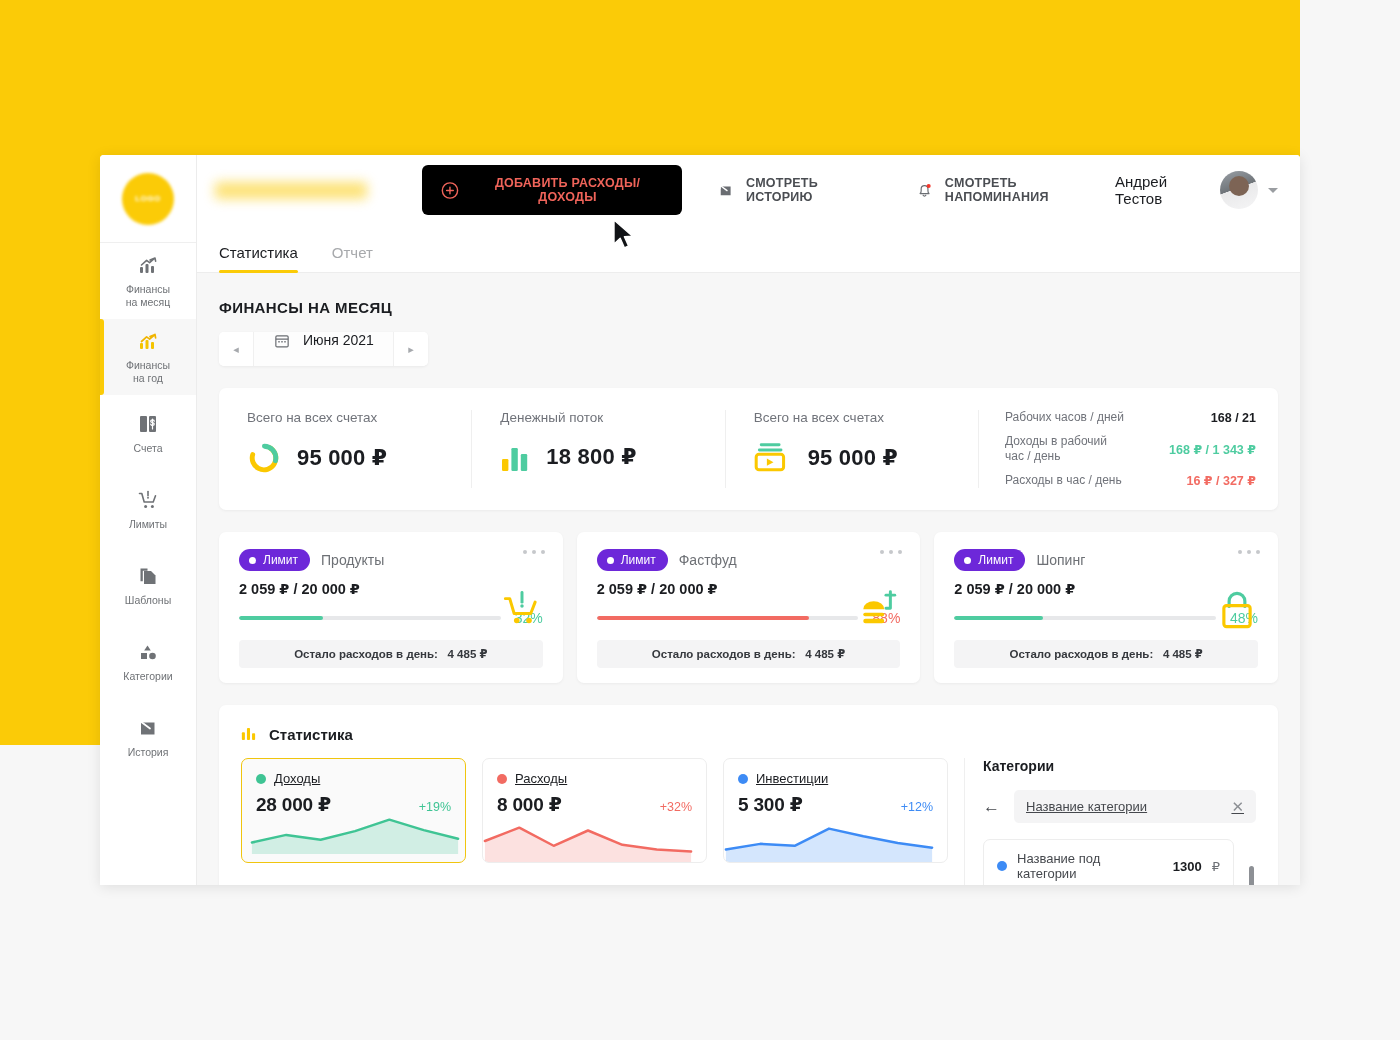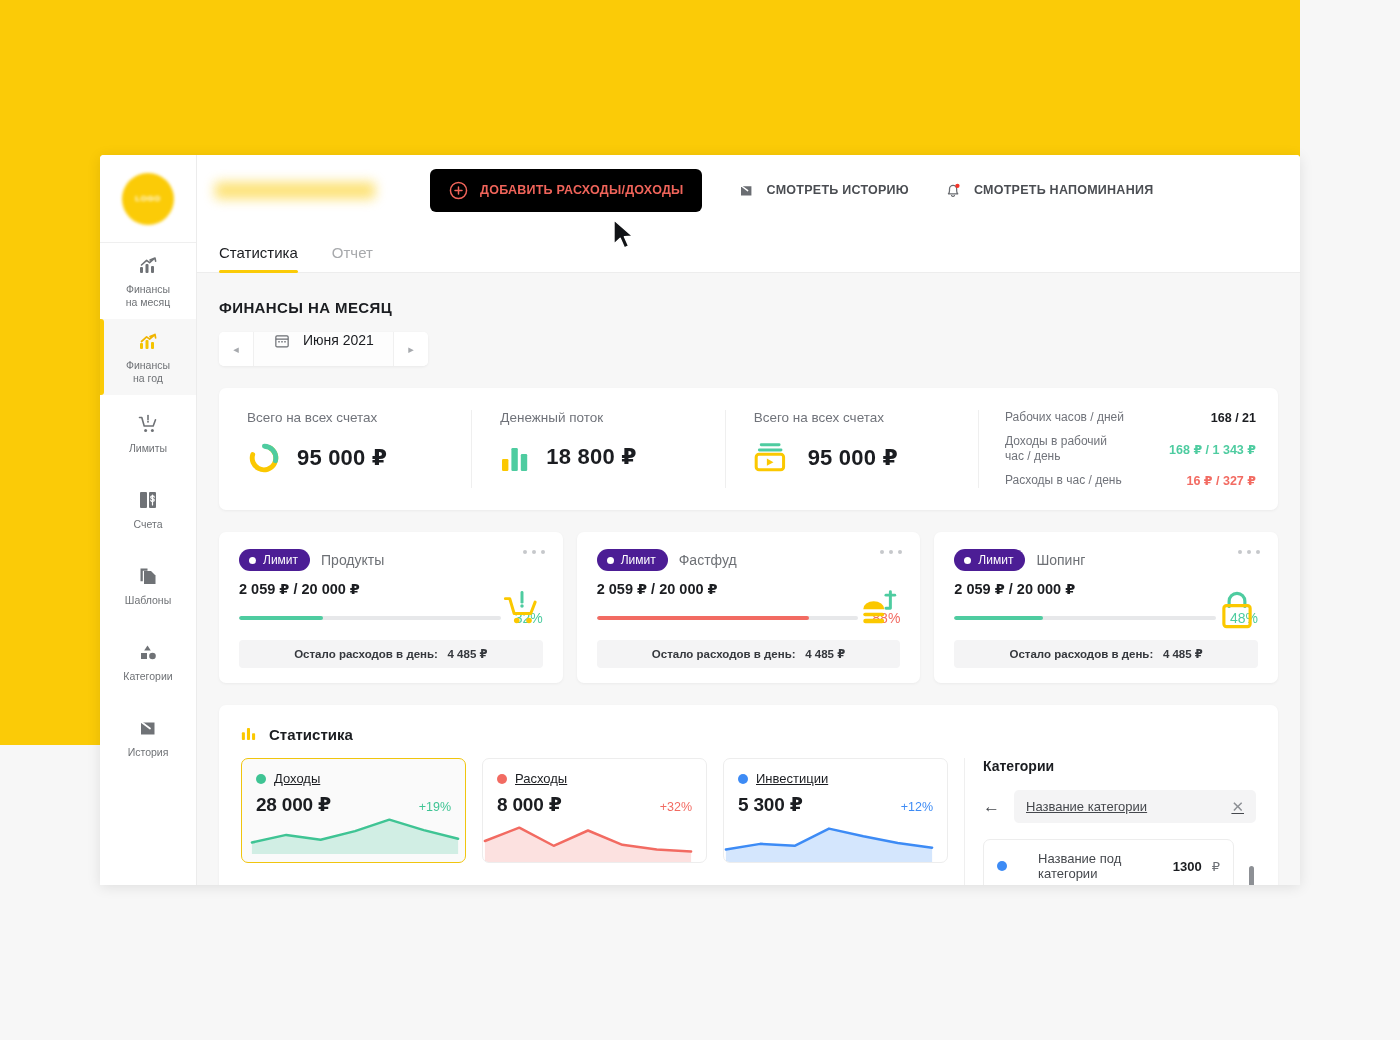--- a/index.html
+++ b/index.html
@@ -184,21 +184,21 @@
   .limits-row { display: flex; gap: 14px; margin-bottom: 22px; }
   .limit-card {
     flex: 1; background: #fff; border-radius: 7px;
     padding: 17px 20px 15px 20px; position: relative;
     box-shadow: 0 1px 3px rgba(0,0,0,.05);
     min-width: 0;
   }
   .limit-head { display: flex; align-items: center; gap: 11px; margin-bottom: 10px; }
   .chip {
     display: inline-flex; align-items: center; gap: 7px;
-    background: #4c1d95; color: #fff;
+    background: #6d28d9; color: #fff;
     border-radius: 999px; padding: 4px 12px 4px 10px;
     font-size: 12px;
   }
   .chip .dot { width: 7px; height: 7px; border-radius: 50%; background: #fff; }
   .limit-name { font-size: 14px; color: #6D7075; }
   .dots {
     position: absolute; top: 18px; right: 18px;
     display: flex; gap: 5px; cursor: pointer;
   }
   .dots i { width: 4px; height: 4px; border-radius: 50%; background: #C6C8CB; display:block; }
@@ -253,21 +253,21 @@
     font-size: 13px; color: #45484D; cursor: pointer; text-decoration: underline;
   }
   .x-ico { color: #8C8F94; font-size: 15px; line-height: 1; cursor: pointer; }
   .subcat {
     margin-top: 16px; margin-right: 22px;
     border: 1px solid #EDEDED; border-radius: 7px;
     padding: 11px 13px; display: flex; align-items: center; gap: 10px;
     font-size: 13px; color: #45484D;
   }
   .subcat .m-dot { background: #3D8BF5; }
-  .subcat .sc-name { flex: 1; margin-left: 21px; }
+  .subcat .sc-name { flex: 1; }
   .subcat .sc-amt { font-weight: 700; color: #1B1D21; }
   .subcat .sc-cur { color: #6D7075; }
   .cats-scroll {
     position: absolute; right: 2px; top: 108px;
     width: 5px; height: 48px; border-radius: 3px; background: #8D9095;
     cursor: pointer;
   }
 
   
   #cursor { position: absolute; left: 612px; top: 218px; z-index: 50; pointer-events: none; }
@@ -301,36 +301,36 @@
         <rect x="4" y="14" width="3" height="6" rx="1" fill="#F5C400"></rect>
         <rect x="9.5" y="11" width="3" height="9" rx="1" fill="#F5C400"></rect>
         <rect x="15" y="13" width="3" height="7" rx="1" fill="#F5C400"></rect>
       </svg>
       <span class="nav-label">Финансы
 на год</span>
     </div>
 
     <div class="nav-item">
       <svg class="nav-ico" viewBox="0 0 24 24" fill="none">
+        <rect x="4" y="4" width="7" height="16" rx="1" fill="#6F7276"></rect>
+        <rect x="13" y="4" width="7" height="16" rx="1" fill="#6F7276"></rect>
+        <path d="M16.5 7v10M18.3 9.2c0-.8-.8-1.3-1.8-1.3s-1.8.5-1.8 1.3.8 1.1 1.8 1.4 1.8.6 1.8 1.5-.8 1.4-1.8 1.4-1.8-.6-1.8-1.4" stroke="#fff" stroke-width="1.2" stroke-linecap="round"></path>
+      </svg>
+      <span class="nav-label">Счета</span>
+    </div>
+
+    <div class="nav-item">
+      <svg class="nav-ico" viewBox="0 0 24 24" fill="none">
         <path d="M3.5 5.5h2.3l2.4 8.5h9l2.3-6.2" stroke="#6F7276" stroke-width="1.6" stroke-linecap="round" stroke-linejoin="round"></path>
         <path d="M12 3.5v4.2" stroke="#6F7276" stroke-width="1.6" stroke-linecap="round"></path>
         <circle cx="12" cy="9.7" r=".95" fill="#6F7276"></circle>
         <circle cx="9.6" cy="18.4" r="1.5" fill="#6F7276"></circle>
         <circle cx="16.4" cy="18.4" r="1.5" fill="#6F7276"></circle>
       </svg>
       <span class="nav-label">Лимиты</span>
-    </div>
-
-    <div class="nav-item">
-      <svg class="nav-ico" viewBox="0 0 24 24" fill="none">
-        <rect x="4" y="4" width="7" height="16" rx="1" fill="#6F7276"></rect>
-        <rect x="13" y="4" width="7" height="16" rx="1" fill="#6F7276"></rect>
-        <path d="M16.5 7v10M18.3 9.2c0-.8-.8-1.3-1.8-1.3s-1.8.5-1.8 1.3.8 1.1 1.8 1.4 1.8.6 1.8 1.5-.8 1.4-1.8 1.4-1.8-.6-1.8-1.4" stroke="#fff" stroke-width="1.2" stroke-linecap="round"></path>
-      </svg>
-      <span class="nav-label">Счета</span>
     </div>
 
     <div class="nav-item">
       <svg class="nav-ico" viewBox="0 0 24 24" fill="none">
         <path d="M4.5 4.5h7v2.3H6.8v10.4H4.5V4.5z" fill="#6F7276"></path>
         <path d="M8 7h7l4.5 4.5V20H8V7z" fill="#6F7276"></path>
       </svg>
       <span class="nav-label">Шаблоны</span>
     </div>
 
@@ -377,20 +377,25 @@
         <svg width="20" height="20" viewBox="0 0 24 24" fill="none">
           <path d="M6.5 16.5c1-.9 1.3-2.2 1.3-3.6v-2.2a4.3 4.3 0 018.6 0v2.2c0 1.4.3 2.7 1.3 3.6H6.5z" stroke="#6A6D72" stroke-width="1.5" stroke-linejoin="round"></path>
           <path d="M10.3 18.6a1.9 1.9 0 003.4 0" stroke="#6A6D72" stroke-width="1.5" stroke-linecap="round"></path>
           <circle cx="17.3" cy="7" r="2.6" fill="#F4352B"></circle>
         </svg>
         <span>СМОТРЕТЬ НАПОМИНАНИЯ</span>
       </div>
 
       <div class="spacer"></div>
 
+      <div class="user-block">
+        <span class="user-name">Андрей Тестов</span>
+        <div class="avatar"></div>
+        <div class="caret"></div>
+      </div>
     </header>
 
     <div class="tabs">
       <div class="tab active">Статистика</div>
       <div class="tab">Отчет</div>
     </div>
 
     <div class="content">
 
       <div class="page-title">ФИНАНСЫ НА МЕСЯЦ</div>

